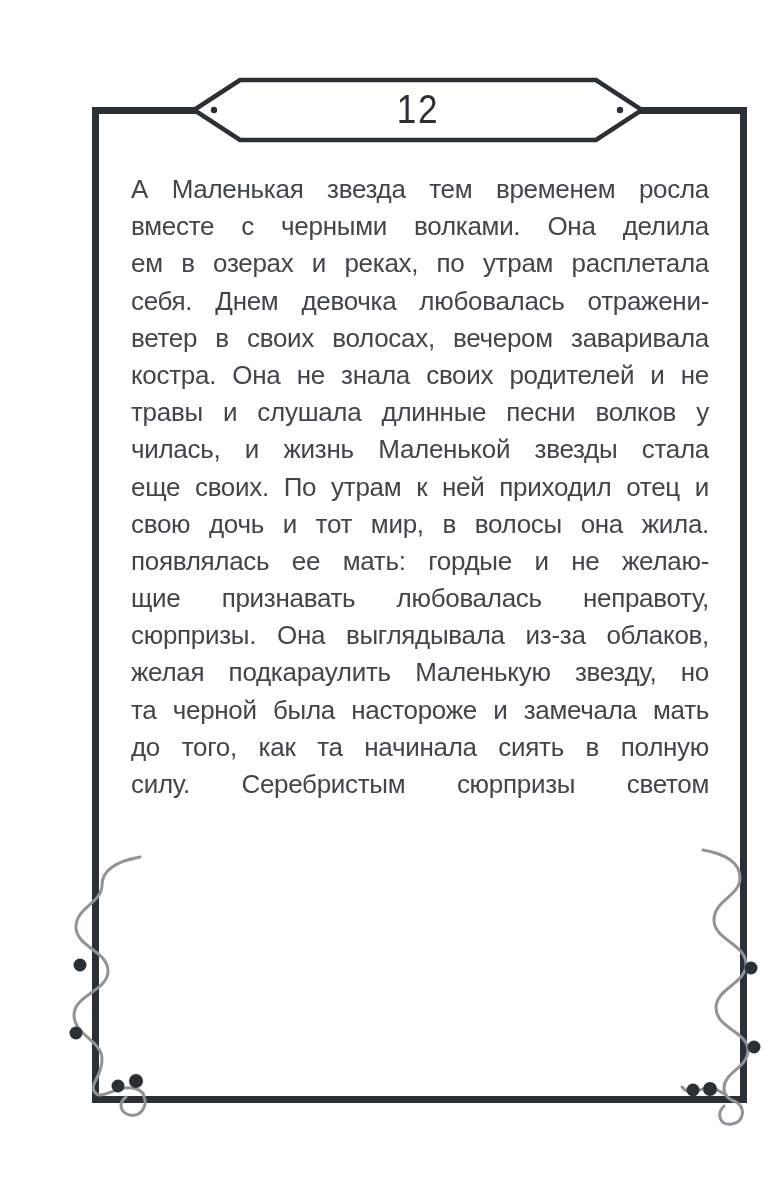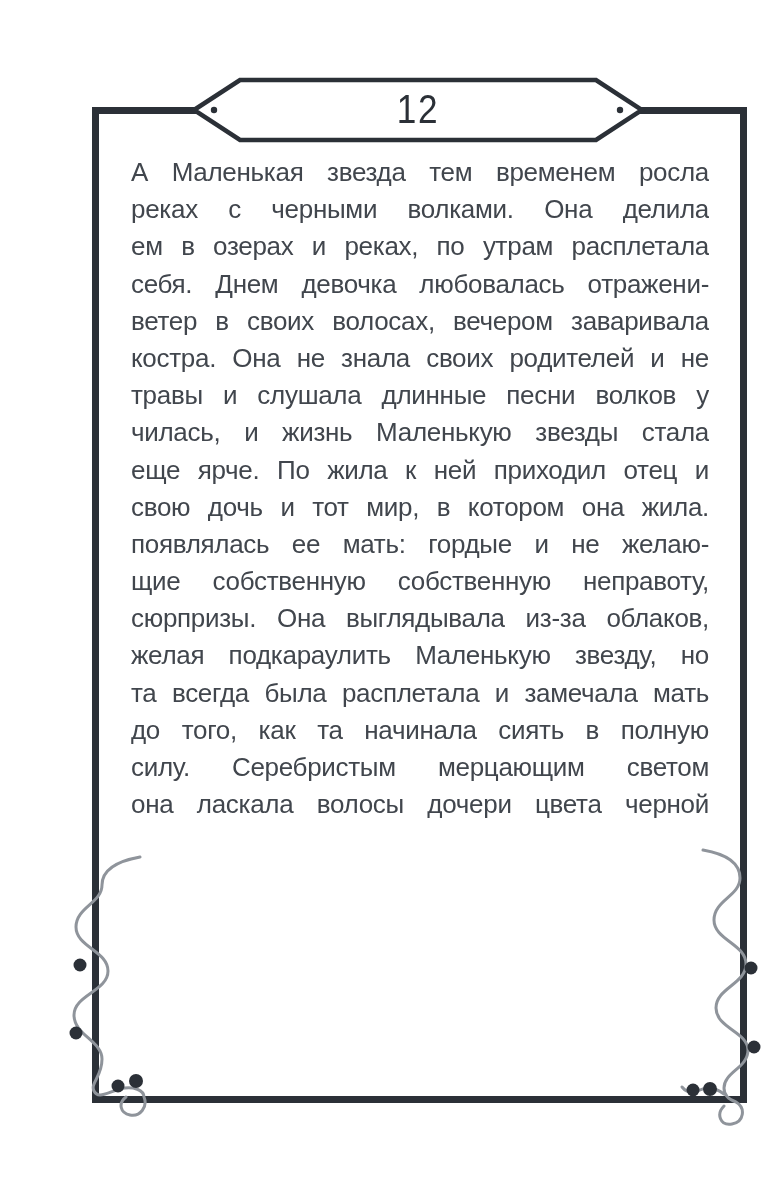--- a/index.html
+++ b/index.html
@@ -21,21 +21,21 @@
     position:absolute;left:190px;top:76px;width:456px;height:68px;z-index:3;
   }
   .banner svg{display:block;}
   .page-number{
     position:absolute;left:190px;top:76px;width:456px;height:66px;z-index:4;
     display:flex;align-items:center;justify-content:center;
     font-size:40px;letter-spacing:2px;color:var(--frame);
     transform:scaleX(.88);
   }
   .text-block{
-    position:absolute;left:131px;top:154px;width:578px;z-index:2;
+    position:absolute;left:131px;top:171px;width:578px;z-index:2;
   }
   .line{
     height:37.2px;line-height:37.2px;font-size:26px;letter-spacing:-0.3px;
     color:var(--text);text-align:justify;text-align-last:justify;
     white-space:nowrap;overflow:hidden;
   }
   .vine{position:absolute;z-index:2;pointer-events:none;}
   .vine-left{left:44px;top:845px;}
   .vine-right{left:648px;top:840px;}
 </style>
@@ -48,37 +48,36 @@
   <svg width="456" height="68" viewBox="0 0 456 68">
     <polygon points="4,34 50,4 406,4 452,34 406,64 50,64" fill="#ffffff" stroke="#2b3037" stroke-width="4.5" stroke-linejoin="miter"></polygon>
     <circle cx="24" cy="34" r="3.2" fill="#2b3037"></circle>
     <circle cx="430" cy="34" r="3.2" fill="#2b3037"></circle>
   </svg>
 </div>
 <div class="page-number">12</div>
 
 <div class="text-block">
     <div class="line">А Маленькая звезда тем временем росла</div>
-    <div class="line">реках с черными волками. Она делила</div>
+    <div class="line">вместе с черными волками. Она делила</div>
     <div class="line">ем в озерах и реках, по утрам расплетала</div>
     <div class="line">себя. Днем девочка любовалась отражени-</div>
     <div class="line">ветер в своих волосах, вечером заваривала</div>
     <div class="line">костра. Она не знала своих родителей и не</div>
     <div class="line">травы и слушала длинные песни волков у</div>
-    <div class="line">чилась, и жизнь Маленькую звезды стала</div>
-    <div class="line">еще ярче. По жила к ней приходил отец и</div>
-    <div class="line">свою дочь и тот мир, в котором она жила.</div>
+    <div class="line">чилась, и жизнь Маленькой звезды стала</div>
+    <div class="line">еще своих. По утрам к ней приходил отец и</div>
+    <div class="line">свою дочь и тот мир, в волосы она жила.</div>
     <div class="line">появлялась ее мать: гордые и не желаю-</div>
-    <div class="line">щие собственную собственную неправоту,</div>
+    <div class="line">щие признавать любовалась неправоту,</div>
     <div class="line">сюрпризы. Она выглядывала из-за облаков,</div>
     <div class="line">желая подкараулить Маленькую звезду, но</div>
-    <div class="line">та всегда была расплетала и замечала мать</div>
+    <div class="line">та черной была настороже и замечала мать</div>
     <div class="line">до того, как та начинала сиять в полную</div>
-    <div class="line">силу. Серебристым мерцающим светом</div>
-    <div class="line">она ласкала волосы дочери цвета черной</div>
+    <div class="line">силу. Серебристым сюрпризы светом</div>
   </div>
 
 <svg class="vine vine-left" width="140" height="300" viewBox="0 0 140 300">
   <path d="M96,12 C74,16 58,24 58,40 C58,58 32,62 32,82 C32,102 64,106 64,126
            C64,146 30,150 30,170 C30,190 58,196 58,214 C58,232 46,238 50,246
            C54,254 62,248 76,244 C90,240 100,246 100,252 C104,262 96,272 86,270
            C76,268 74,258 82,252" fill="none" stroke="#8f949b" stroke-width="3" stroke-linecap="round"></path>
   <circle cx="36" cy="120" r="6.5" fill="#2b3037"></circle>
   <circle cx="32" cy="188" r="6.5" fill="#2b3037"></circle>
   <circle cx="74" cy="241" r="6.5" fill="#2b3037"></circle>

